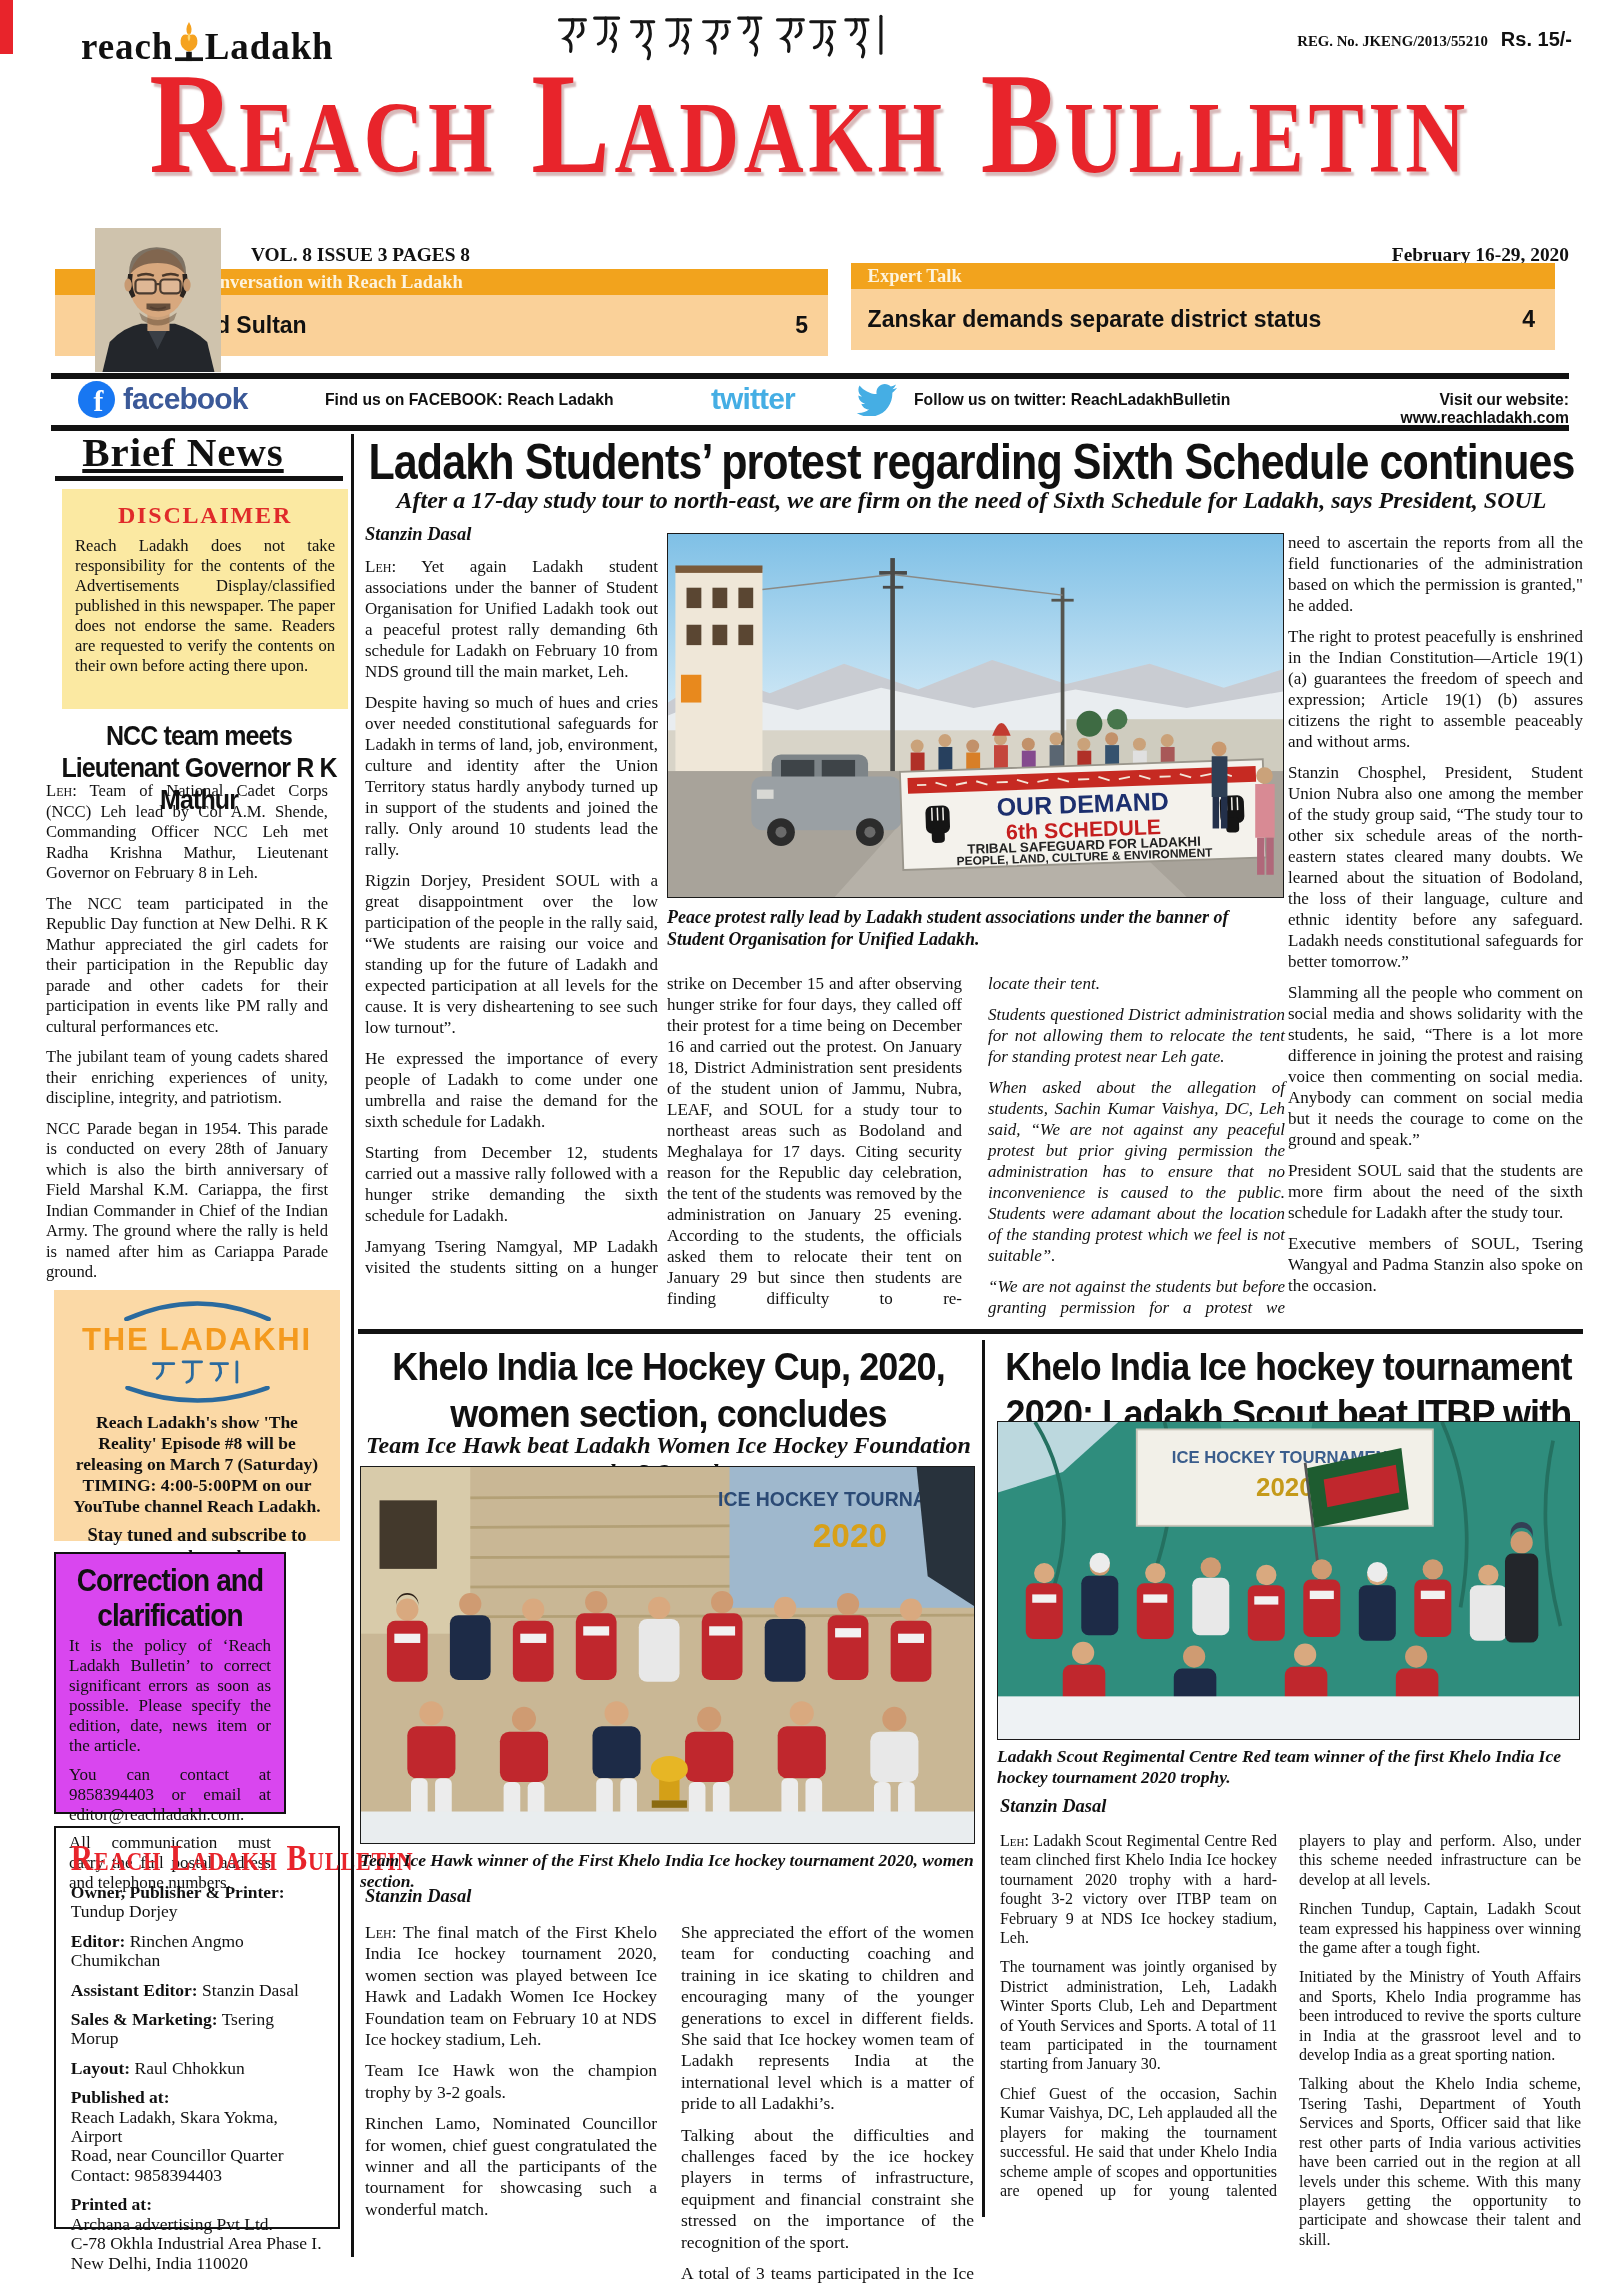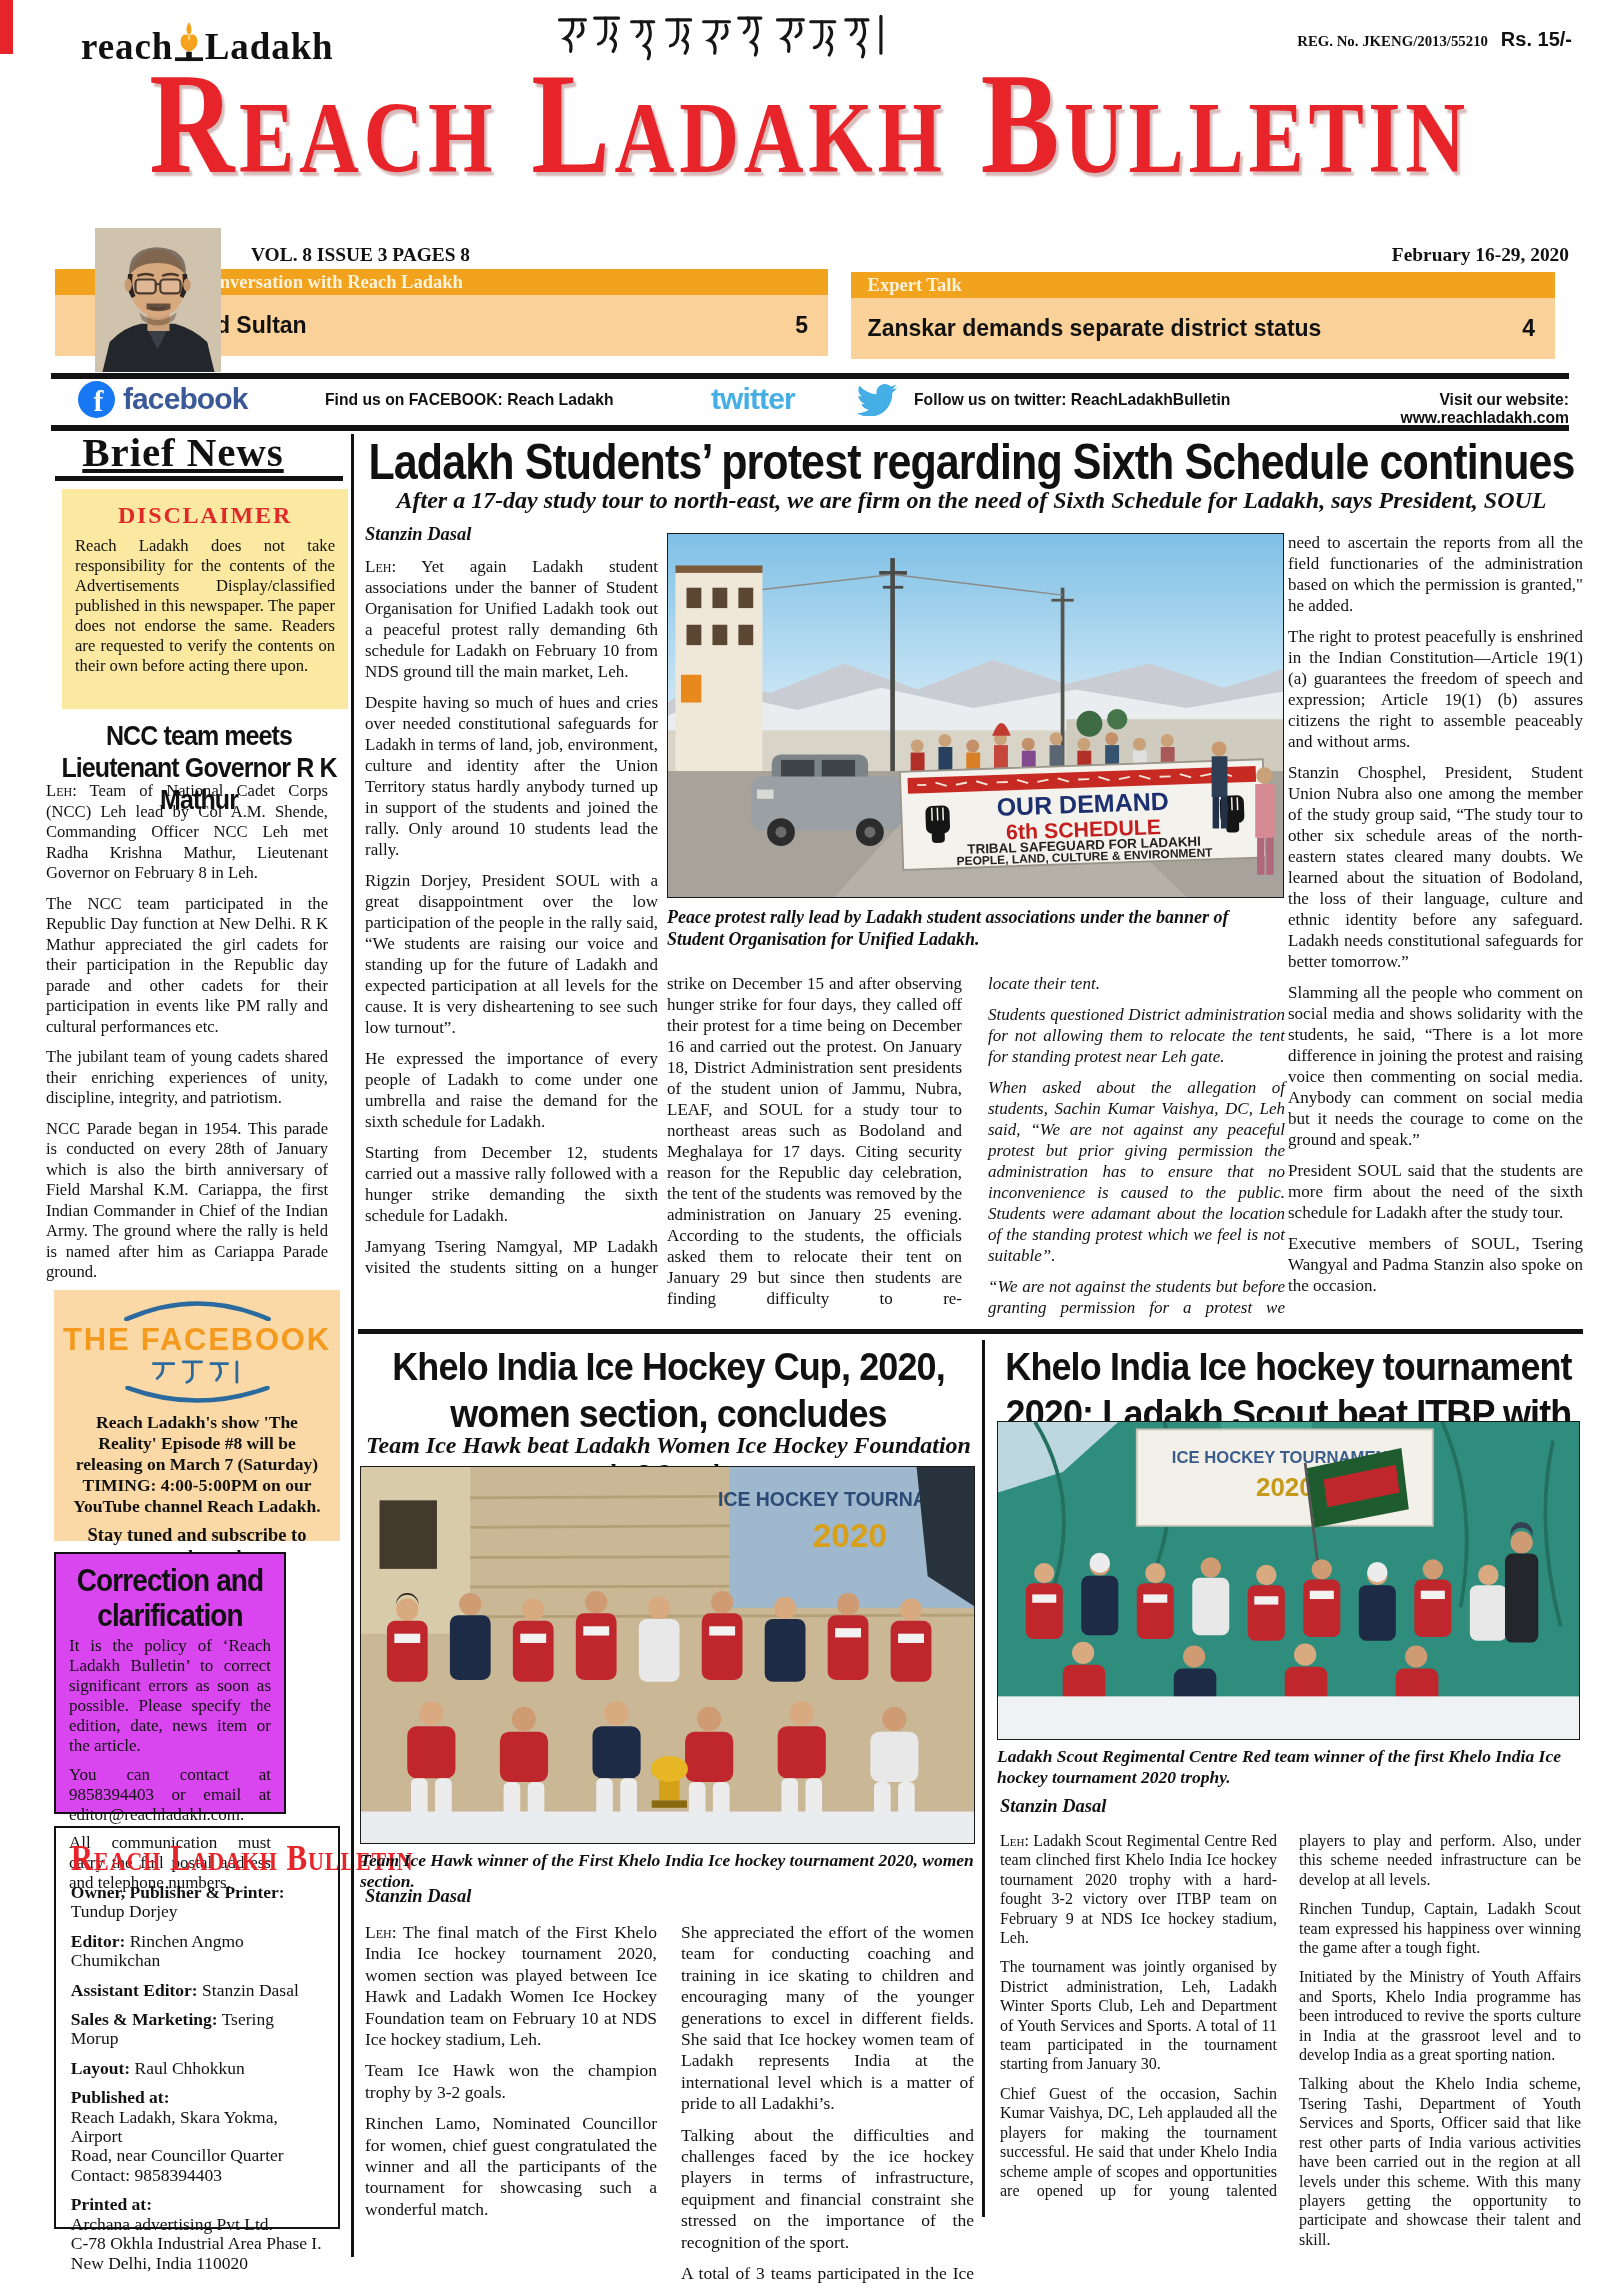--- a/index.html
+++ b/index.html
@@ -95,21 +95,21 @@
   <div class="abs" style="left:251px;top:244px;font-weight:bold;font-size:19.4px;">VOL. 8 ISSUE 3 PAGES 8</div>
   <div class="abs" style="left:1292px;top:244px;width:277px;text-align:right;font-weight:bold;font-size:19.4px;">February 16-29, 2020</div>
 
   <div class="abs" style="left:55px;top:269px;width:773px;">
     <div class="band-dark" style="padding-left:120px;">In Conversation with Reach Ladakh</div>
     <div class="band-light">
       <span style="margin-left:120px;">Sajid Sultan</span>
       <span class="pagenum">5</span>
     </div>
   </div>
-  <div class="abs" style="left:851px;top:272px;width:704px;border-radius:26px;">
+  <div class="abs" style="left:851px;top:263px;width:704px;border-radius:26px;">
     <div class="band-dark" style="padding-left:16.6px;">Expert Talk</div>
     <div class="band-light">
       <span style="margin-left:16.6px;">Zanskar demands separate district status</span>
       <span class="pagenum">4</span>
     </div>
   </div>
 
   <div class="abs" style="left:95px;top:228px;width:126px;height:145px;z-index:5;">
     <svg viewBox="0 0 137 157">
       <rect width="137" height="157" fill="#cfc3ad"></rect>
@@ -170,21 +170,21 @@
     <p><span class="sc">Leh:</span> <span>Team of National Cadet Corps (NCC) Leh lead by Col A.M. Shende, Commanding Officer NCC Leh met Radha Krishna Mathur, Lieutenant Governor on February 8 in Leh.</span></p>
     <p>The NCC team participated in the Republic Day function at New Delhi. R K Mathur appreciated the girl cadets for their participation in the Republic day parade and other cadets for their participation in events like PM rally and cultural performances etc.</p>
     <p>The jubilant team of young cadets shared their enriching experiences of unity, discipline, integrity, and patriotism.</p>
     <p>NCC Parade began in 1954. This parade is conducted on every 28th of January which is also the birth anniversary of Field Marshal K.M. Cariappa, the first Indian Commander in Chief of the Indian Army. The ground where the rally is held is named after him as Cariappa Parade ground.</p>
   </div>
 
   <div class="abs" style="left:54px;top:1290px;width:286px;height:251px;background:#fbd9a6;text-align:center;">
     <svg width="157" height="24" viewBox="0 0 170 26" style="margin-top:7.4px;">
         <path d="M8,24 Q85,-10 162,24" stroke="#2a6a9e" stroke-width="5" fill="none" stroke-linecap="round"></path>
       </svg>
-    <div style="font-family:'Liberation Sans',sans-serif;font-weight:bold;font-size:31px;color:#f49a1e;letter-spacing:1.8px;margin-top:-3.7px;">THE FACEBOOK</div>
+    <div style="font-family:'Liberation Sans',sans-serif;font-weight:bold;font-size:31px;color:#f49a1e;letter-spacing:1.8px;margin-top:-3.7px;">THE LADAKHI</div>
     <div title="དངོས་པོ།" style="height:28px;">
       <svg viewBox="0 0 110 30" width="102" height="28">
         <g stroke="#2a6a9e" stroke-width="3" fill="none" stroke-linecap="round">
           <path d="M8,6 H30 M18,6 Q20,16 12,22"></path>
             <path d="M40,4 H60 M50,4 V18 Q50,24 44,26"></path>
           <path d="M70,6 H88 M78,6 Q84,16 76,24"></path>
             <path d="M98,4 V26"></path>
         </g>
       </svg>
     </div>

